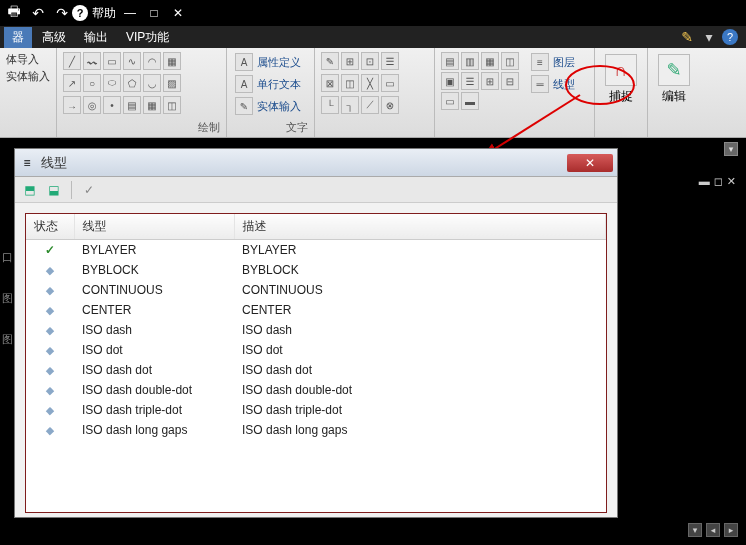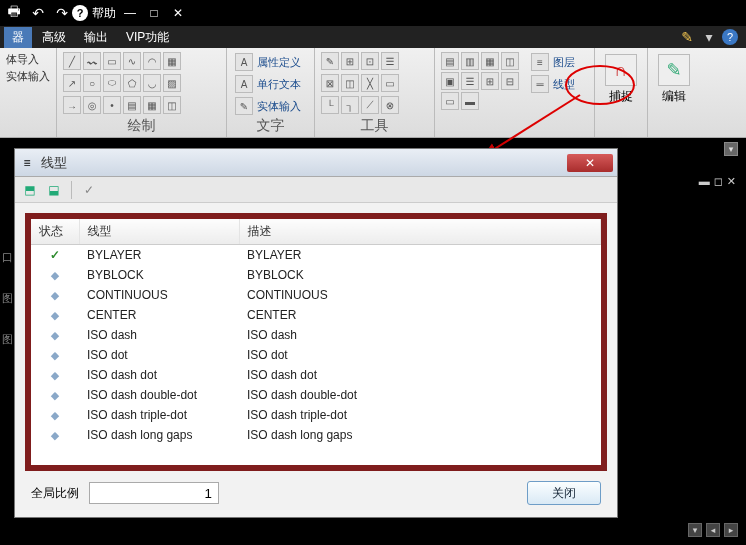--- a/index.html
+++ b/index.html
@@ -19,21 +19,21 @@
 .menubar .menu-item { padding: 2px 8px; cursor: pointer; }
 .menubar .menu-item.active { background: #4a7ab8; color: #fff; }
 .menubar .menu-right { margin-left: auto; display: flex; gap: 4px; align-items: center; padding-right: 4px;}
 .menubar .menu-right span { width: 18px; height: 18px; display:flex; align-items:center; justify-content:center; cursor:pointer; font-size:14px;}
 
 
 .ribbon { background: linear-gradient(#f0f0f0, #dcdcdc); display: flex; height: 90px; border-bottom: 1px solid #aaa; }
 .ribbon-group { border-right: 1px solid #bbb; display: flex; flex-direction: column; justify-content: space-between; padding: 4px 6px 2px 6px; }
 .ribbon-group .rg-body { display: flex; gap: 4px; flex: 1; }
 .ribbon-group .rg-col { display: flex; flex-direction: column; gap: 2px; font-size: 11px; color: #333; }
-.ribbon-group .rg-label { text-align: center; font-size: 14px; color: #555; padding-top: 1px;}
+.ribbon-group .rg-label { text-align: right; font-size: 11px; color: #555; padding-top: 1px;}
 .ribbon .ic { width: 18px; height: 18px; background: #e4e4e4; border: 1px solid #bbb; display: inline-flex; align-items: center; justify-content: center; font-size: 10px; color: #555; }
 .ribbon .icrow { display:flex; gap:2px; }
 .big-btn { display:flex; flex-direction:column; align-items:center; gap:2px; padding:2px 4px; cursor:pointer;}
 .big-btn .bic { width:32px; height:32px; background:#eee; border:1px solid #bbb; display:flex; align-items:center; justify-content:center; font-size:18px;}
 .link-row { display:flex; align-items:center; gap:4px; cursor:pointer; padding:1px 2px; color: #1a4b8c;}
 
 
 .red-oval { position:absolute; border:2px solid #d00; border-radius:50%; width:70px; height:40px; left:565px; top:65px; pointer-events:none; z-index:5;}
 .red-arrow { position:absolute; left:475px; top:85px; width:120px; height:80px; pointer-events:none; z-index:5;}
 
@@ -50,21 +50,21 @@
 
 .dialog { position:absolute; left:14px; top:148px; width:604px; height:370px; background:#f2f2f2; border:1px solid #777; box-shadow: 4px 4px 14px rgba(0,0,0,0.5); z-index:10; display:flex; flex-direction:column;}
 .dlg-titlebar { height:28px; background: linear-gradient(#e9eef5, #cdd7e4); border-bottom:1px solid #aaa; display:flex; align-items:center; padding:0 4px;}
 .dlg-titlebar .dlg-ic { width:16px; height:16px; margin-right:6px; display:flex; align-items:center; justify-content:center; font-size:12px;}
 .dlg-titlebar .dlg-title { flex:1; color:#333; font-size:13px;}
 .dlg-titlebar .dlg-close { background:#c34040; background:linear-gradient(#d65b5b,#a82c2c); width:46px; height:18px; border-radius:2px; color:#fff; display:flex; align-items:center; justify-content:center; font-size:12px; cursor:pointer;}
 .dlg-toolbar { height:26px; background:#e8e8e8; border-bottom:1px solid #ccc; display:flex; align-items:center; padding:0 6px; gap:6px;}
 .dlg-toolbar .dtb-ic { width:18px; height:18px; display:flex; align-items:center; justify-content:center; cursor:pointer;}
 .dlg-toolbar .sep { width:1px; height:18px; background:#bbb; margin:0 2px;}
 .dlg-body { flex:1; padding:10px 10px 4px 10px; display:flex; flex-direction:column; }
-.dlg-table-wrap { border:6px solid #7f1d1d; background:#fff; flex:1; overflow:auto;}
+.dlg-table-wrap { border:1px solid #7f1d1d; background:#fff; flex:1; overflow:auto;}
 table.ltab { width:100%; border-collapse:collapse; font-size:12px; }
 table.ltab th { text-align:left; font-weight:normal; padding:4px 8px; background:linear-gradient(#fdfdfd,#ececec); border-bottom:1px solid #ccc; border-right:1px solid #e4e4e4; color:#333;}
 table.ltab td { padding:3px 8px; color:#222; }
 table.ltab td.state { width:38px; text-align:center;}
 .check { color:#2e8b2e; font-weight:bold; }
 .diamond { color:#8aa8c8; font-size:11px;}
 .dlg-footer { display:flex; align-items:center; gap:10px; padding:10px 6px 8px 6px;}
 .dlg-footer input { width:130px; height:22px; border:1px solid #aaa; text-align:right; padding:0 6px; background:#fff;}
 .dlg-footer .spacer { flex:1;}
 .dlg-footer button { width:74px; height:24px; background:linear-gradient(#fafeff,#d9e9f5); border:1px solid #6e9dc7; border-radius:3px; cursor:pointer; color:#123; font-size:12px;}
@@ -174,21 +174,20 @@
           <span class="ic">╳</span>
           <span class="ic">▭</span>
         </div>
       <div class="icrow">
           <span class="ic">└</span>
           <span class="ic">┐</span>
           <span class="ic">⟋</span>
           <span class="ic">⊗</span>
         </div>
     </div>
-    <div class="rg-label">工具</div>
   </div>
 
   <div class="ribbon-group" style="min-width:160px;">
     <div class="rg-body">
       <div class="rg-col">
         <div class="icrow">
             <span class="ic">▤</span>
             <span class="ic">▥</span>
             <span class="ic">▦</span>
             <span class="ic">◫</span>
@@ -331,20 +330,14 @@
               <td>ISO dash triple-dot</td>
             </tr>
             <tr>
               <td class="state"><span class="diamond">◆</span></td>
               <td>ISO dash long gaps</td>
               <td>ISO dash long gaps</td>
             </tr>
           </tbody>
       </table>
     </div>
-    <div class="dlg-footer">
-      <span>全局比例</span>
-      <input type="text" value="1" style="">
-      <span class="spacer"></span>
-      <button>关闭</button>
-    </div>
   </div>
 </div>
 
 </body></html>

